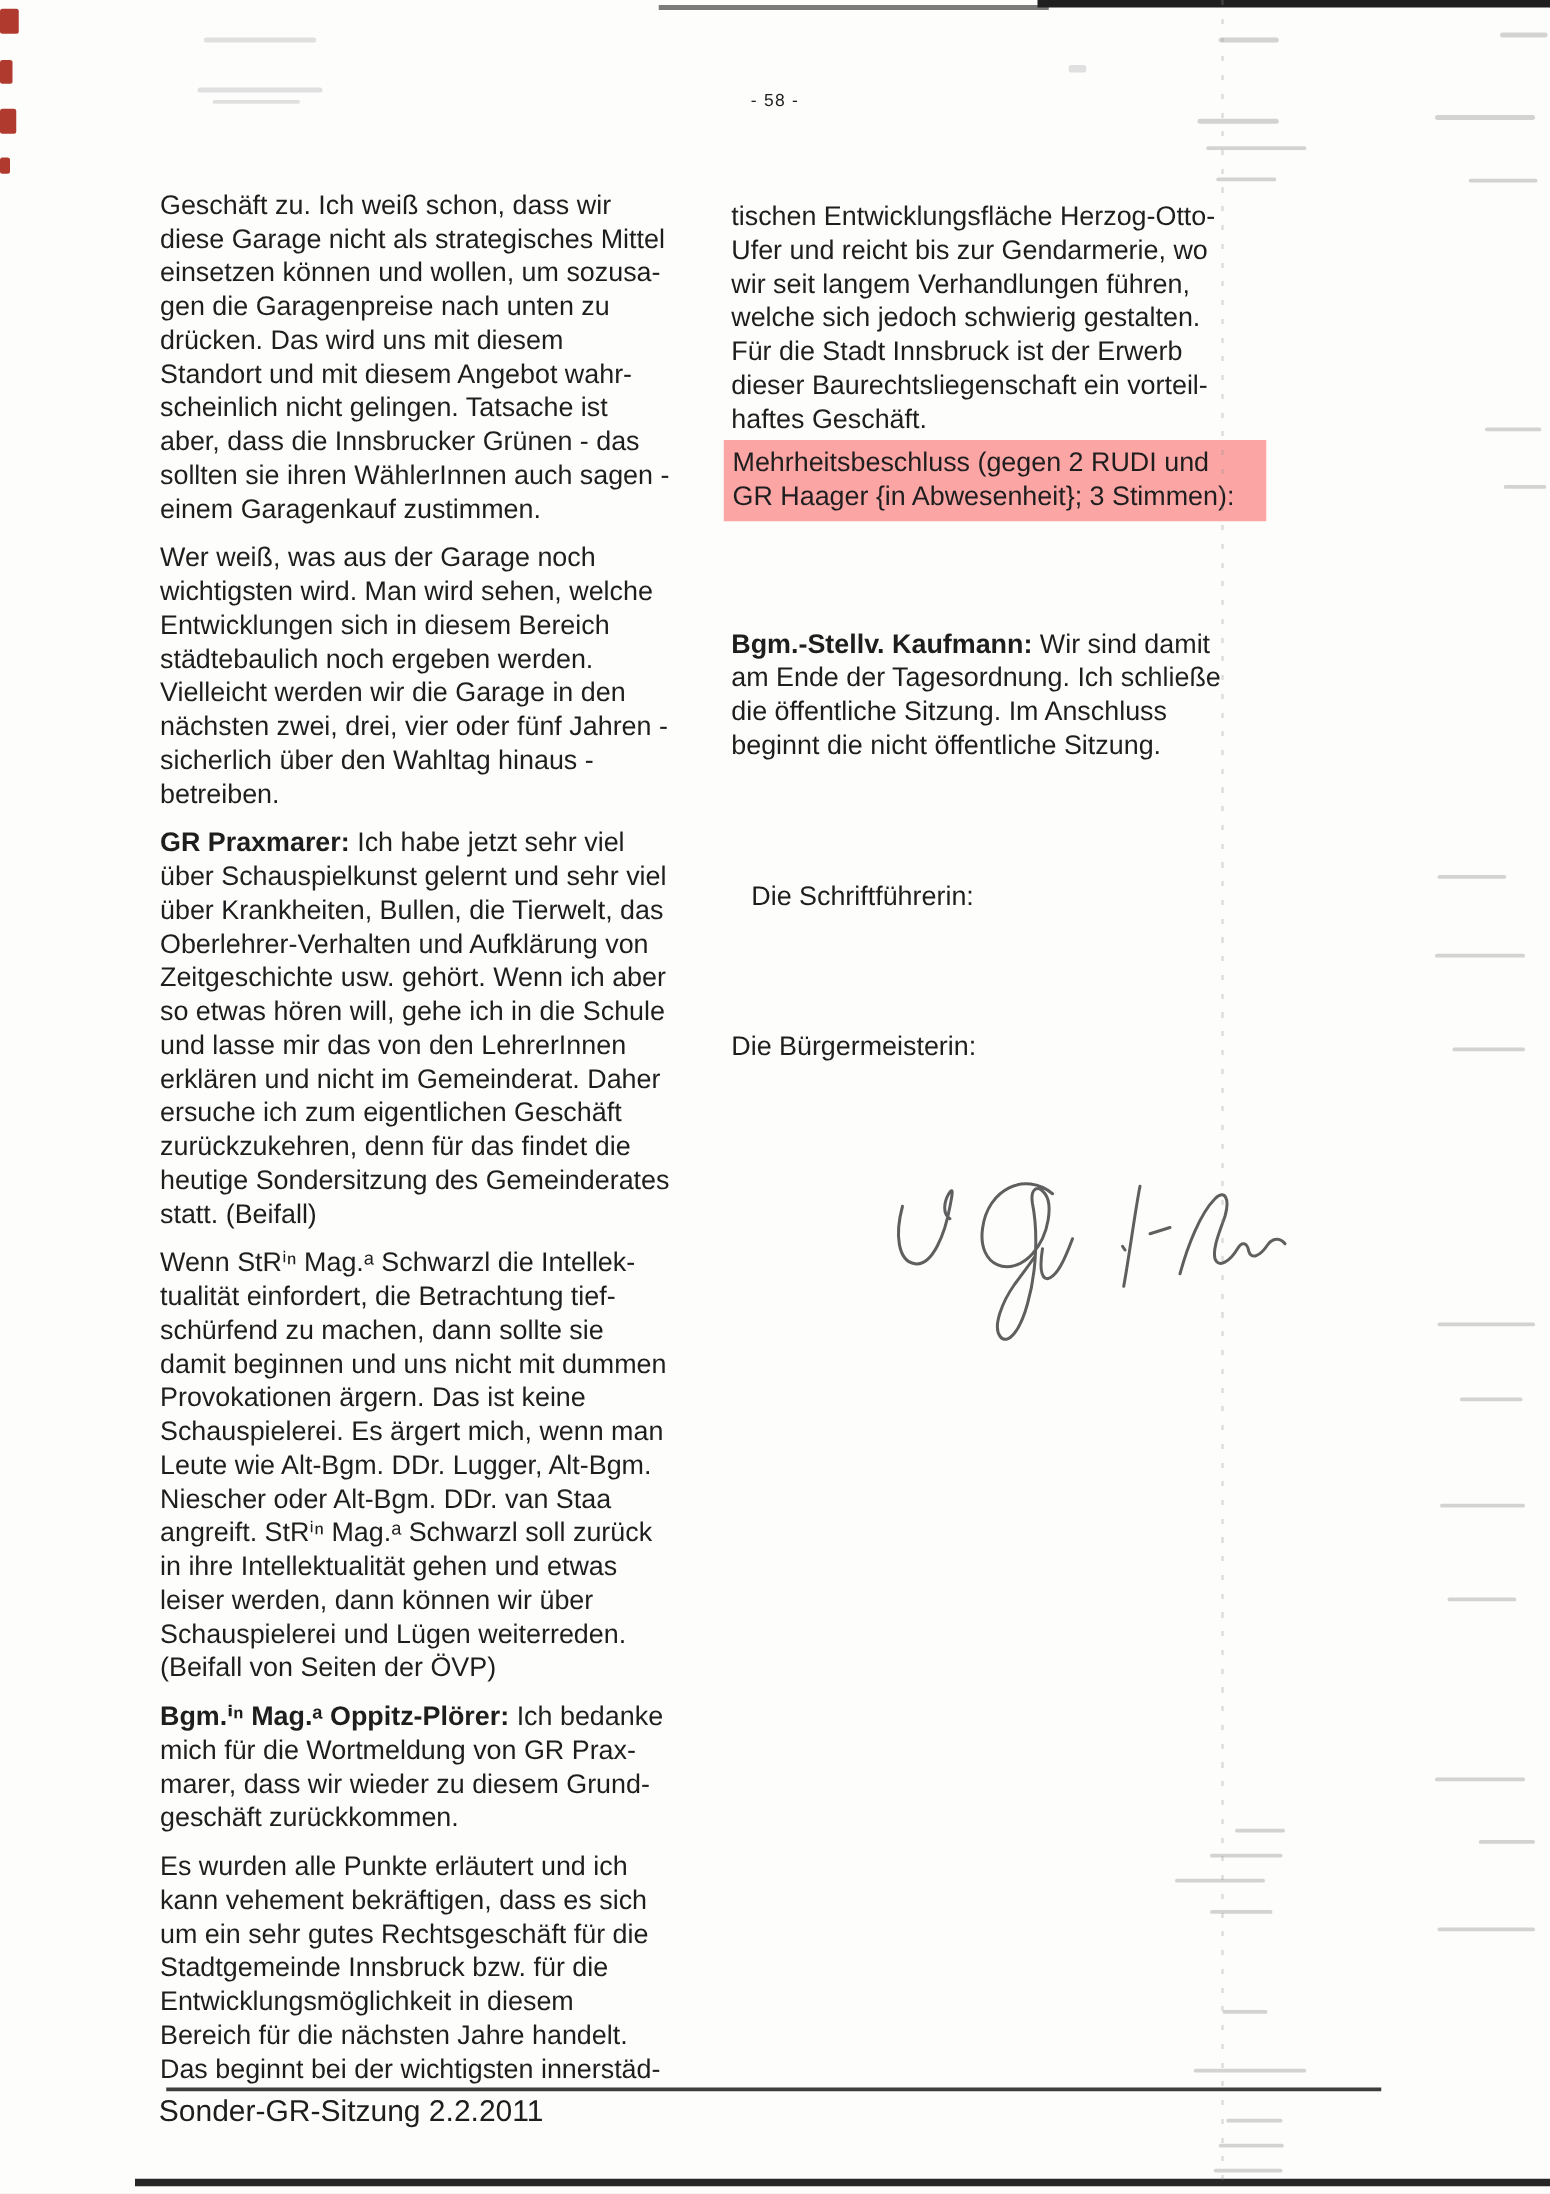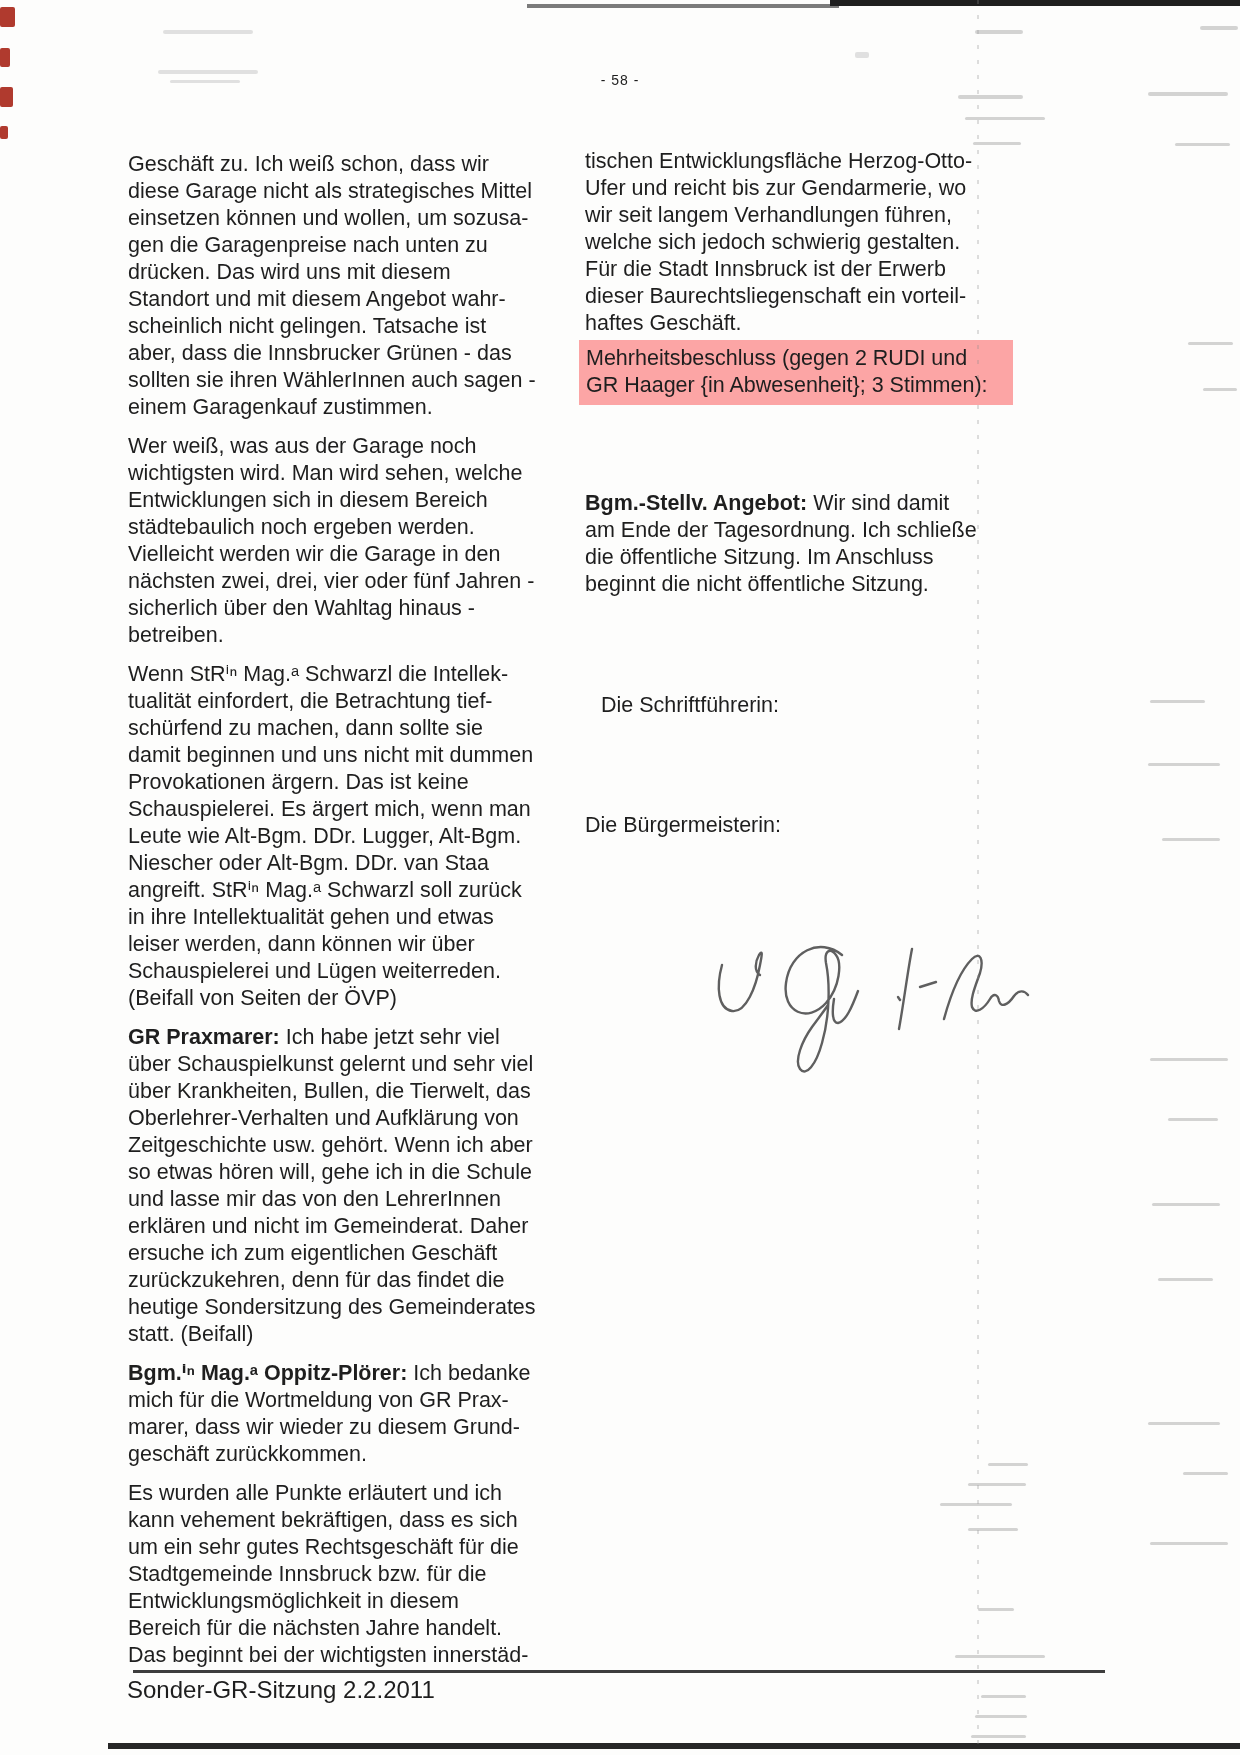--- a/index.html
+++ b/index.html
@@ -5,21 +5,21 @@
   html,body{margin:0;padding:0;background:#e8e8e8;}
   .page{
     position:relative;width:1240px;height:1755px;background:#fdfdfc;
     overflow:hidden;font-family:"Liberation Sans","DejaVu Sans",sans-serif;
     color:#1e1e1e;
   }
   .pagenum{position:absolute;top:72px;left:520px;width:200px;text-align:center;
     font-size:14px;letter-spacing:1px;}
   .col{position:absolute;width:438px;font-size:21.5px;line-height:27px;}
   .col-left{left:128px;top:151px;}
-  .col-right{left:585px;top:148px;}
+  .col-right{left:585px;top:160px;}
   .para{margin:0 0 12px 0;}
   .ptext{white-space:pre-line;}
   .speaker{font-weight:bold;}
   .hl{background:#fca5a5;margin:0 0 8px -6px;padding:5px 4px 6px 7px;width:423px;}
   .hl .ptext{white-space:pre-line;}
   .mt-kaufmann{margin-top:85px;}
   .sig-label{margin:0;}
   .mt-label1{margin-top:94px;margin-left:16px;}
   .mt-label2{margin-top:93px;}
   .footer-rule{position:absolute;left:133px;top:1670px;width:972px;height:3px;background:#3d3d3d;}
@@ -54,45 +54,45 @@
 sollten sie ihren WählerInnen auch sagen -
 einem Garagenkauf zustimmen.</span></p>
     <p class="para"><span class="ptext">Wer weiß, was aus der Garage noch
 wichtigsten wird. Man wird sehen, welche
 Entwicklungen sich in diesem Bereich
 städtebaulich noch ergeben werden.
 Vielleicht werden wir die Garage in den
 nächsten zwei, drei, vier oder fünf Jahren -
 sicherlich über den Wahltag hinaus -
 betreiben.</span></p>
+    <p class="para"><b class="speaker">GR Praxmarer:</b><span class="ptext"> Ich habe jetzt sehr viel
+über Schauspielkunst gelernt und sehr viel
+über Krankheiten, Bullen, die Tierwelt, das
+Oberlehrer-Verhalten und Aufklärung von
+Zeitgeschichte usw. gehört. Wenn ich aber
+so etwas hören will, gehe ich in die Schule
+und lasse mir das von den LehrerInnen
+erklären und nicht im Gemeinderat. Daher
+ersuche ich zum eigentlichen Geschäft
+zurückzukehren, denn für das findet die
+heutige Sondersitzung des Gemeinderates
+statt. (Beifall)</span></p>
     <p class="para"><span class="ptext">Wenn StRⁱⁿ Mag.ᵃ Schwarzl die Intellek-
 tualität einfordert, die Betrachtung tief-
 schürfend zu machen, dann sollte sie
 damit beginnen und uns nicht mit dummen
 Provokationen ärgern. Das ist keine
 Schauspielerei. Es ärgert mich, wenn man
 Leute wie Alt-Bgm. DDr. Lugger, Alt-Bgm.
 Niescher oder Alt-Bgm. DDr. van Staa
 angreift. StRⁱⁿ Mag.ᵃ Schwarzl soll zurück
 in ihre Intellektualität gehen und etwas
 leiser werden, dann können wir über
 Schauspielerei und Lügen weiterreden.
 (Beifall von Seiten der ÖVP)</span></p>
-    <p class="para"><b class="speaker">GR Praxmarer:</b><span class="ptext"> Ich habe jetzt sehr viel
-über Schauspielkunst gelernt und sehr viel
-über Krankheiten, Bullen, die Tierwelt, das
-Oberlehrer-Verhalten und Aufklärung von
-Zeitgeschichte usw. gehört. Wenn ich aber
-so etwas hören will, gehe ich in die Schule
-und lasse mir das von den LehrerInnen
-erklären und nicht im Gemeinderat. Daher
-ersuche ich zum eigentlichen Geschäft
-zurückzukehren, denn für das findet die
-heutige Sondersitzung des Gemeinderates
-statt. (Beifall)</span></p>
     <p class="para"><b class="speaker">Bgm.ⁱⁿ Mag.ᵃ Oppitz-Plörer:</b><span class="ptext"> Ich bedanke
 mich für die Wortmeldung von GR Prax-
 marer, dass wir wieder zu diesem Grund-
 geschäft zurückkommen.</span></p>
     <p class="para"><span class="ptext">Es wurden alle Punkte erläutert und ich
 kann vehement bekräftigen, dass es sich
 um ein sehr gutes Rechtsgeschäft für die
 Stadtgemeinde Innsbruck bzw. für die
 Entwicklungsmöglichkeit in diesem
 Bereich für die nächsten Jahre handelt.
@@ -102,21 +102,21 @@
   <div class="col col-right">
     <p class="para" style="margin-bottom:3px;"><span class="ptext">tischen Entwicklungsfläche Herzog-Otto-
 Ufer und reicht bis zur Gendarmerie, wo
 wir seit langem Verhandlungen führen,
 welche sich jedoch schwierig gestalten.
 Für die Stadt Innsbruck ist der Erwerb
 dieser Baurechtsliegenschaft ein vorteil-
 haftes Geschäft.</span></p>
     <p class="para hl"><span class="ptext">Mehrheitsbeschluss (gegen 2 RUDI und
 GR Haager {in Abwesenheit}; 3 Stimmen):</span></p>
-    <p class="para mt-kaufmann"><b class="speaker">Bgm.-Stellv. Angebot:</b><span class="ptext"> Wir sind damit
+    <p class="para mt-kaufmann"><b class="speaker">Bgm.-Stellv. Kaufmann:</b><span class="ptext"> Wir sind damit
 am Ende der Tagesordnung. Ich schließe
 die öffentliche Sitzung. Im Anschluss
 beginnt die nicht öffentliche Sitzung.</span></p>
     <p class="para sig-label mt-label1">Die Schriftführerin:</p>
     <p class="para sig-label mt-label2">Die Bürgermeisterin:</p>
   </div>
 
   <svg class="signature" viewBox="0 0 330 150" fill="none" stroke="#5f5f5f" stroke-width="2.4" stroke-linecap="round" stroke-linejoin="round">
     <path d="M22,30 C16,52 18,74 32,76 C46,78 56,52 60,30 C62,20 63,14 59,20 C55,27 54,36 60,40"></path>
     <path d="M142,20 C120,2 90,16 86,48 C82,78 108,88 126,68 C140,52 142,28 136,20 C130,12 124,16 126,28 C130,48 130,80 122,108 C116,130 106,142 100,134 C94,126 102,106 112,92 C118,84 124,76 128,70"></path>

